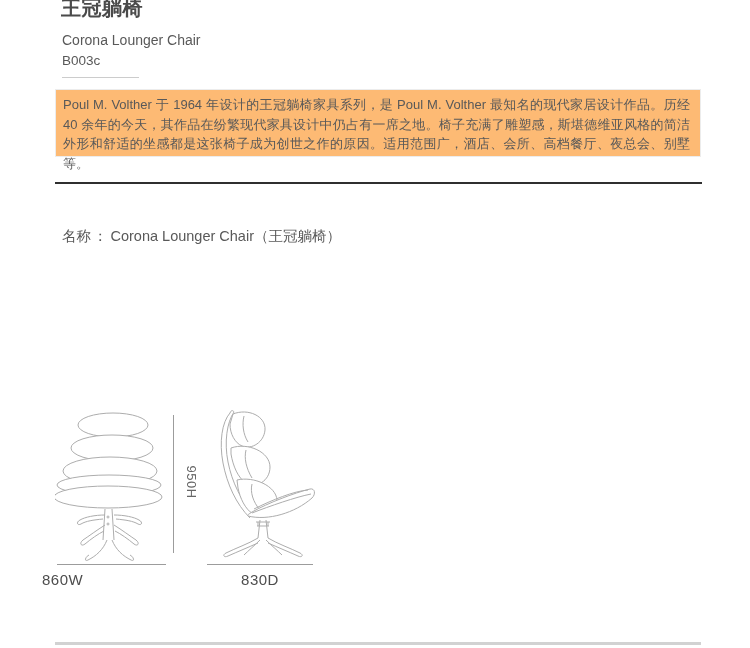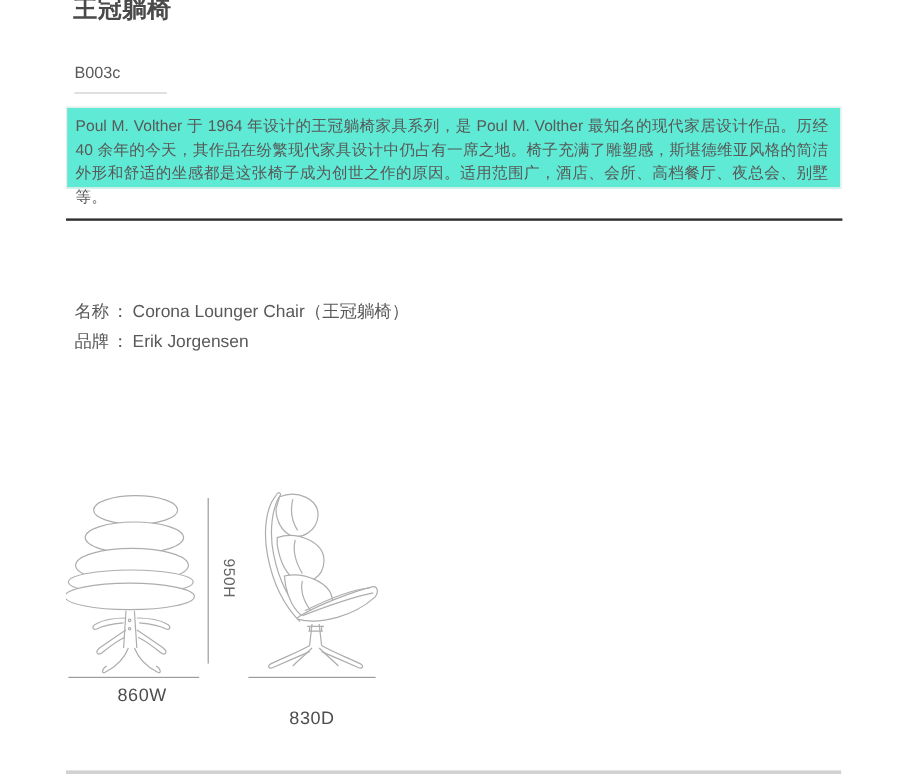--- a/index.html
+++ b/index.html
@@ -22,33 +22,33 @@
   .model-no {
     position:absolute; left:62px; top:52px;
     font-size:13.5px; line-height:18px; color:#595959;
   }
   .rule-short {
     position:absolute; left:62px; top:77px; width:77px; height:1px; background:#cccccc;
   }
   
   .desc-box {
     position:absolute; left:55px; top:89px; width:646px; height:68px;
-    border:1px solid #ececec; background:#5eead4;
+    border:1px solid #ececec; background:#fdba74;
     padding:5px 10px 6px 7px;
   }
   .desc-box p {
     font-size:13px; line-height:19.5px; color:#595959;
     text-align:justify;
   }
   .rule-dark {
     position:absolute; left:55px; top:182px; width:647px; height:2px; background:#2f2f2f;
   }
   
   .spec-list {
-    position:absolute; left:62px; top:248px; list-style:none;
+    position:absolute; left:62px; top:224px; list-style:none;
   }
   .spec-list li {
     font-size:14.5px; line-height:24.6px; color:#595959; white-space:nowrap;
   }
   .spec-colon { margin:0 3px 0 2px; }
   
   .drawing { position:absolute; }
   .drawing svg { display:block; }
   .dim-vline {
     position:absolute; left:173px; top:415px; width:1px; height:138px; background:#9c9c9c;
@@ -58,50 +58,50 @@
     line-height:16px; text-align:center; font-size:13px; color:#666;
     transform:rotate(90deg); letter-spacing:0.5px;
   }
   .dim-underline-w {
     position:absolute; left:57px; top:564px; width:109px; height:1px; background:#9c9c9c;
   }
   .dim-underline-d {
     position:absolute; left:207px; top:564px; width:106px; height:1px; background:#9c9c9c;
   }
   .dim-label-w {
-    position:absolute; left:64px; top:571px; width:109px; text-align:center;
+    position:absolute; left:42px; top:571px; width:109px; text-align:left;
     font-size:15px; color:#4d4d4d; letter-spacing:0.5px;
   }
   .dim-label-d {
     position:absolute; left:207px; top:571px; width:106px; text-align:center;
-    font-size:15px; color:#4d4d4d; letter-spacing:0.5px;margin-top:19px;
+    font-size:15px; color:#4d4d4d; letter-spacing:0.5px;
   }
   .rule-bottom {
     position:absolute; left:55px; top:642px; width:646px; height:3px; background:#d2d2d2;
   }
   .ln { stroke:#adadad; stroke-width:1; fill:none; }
   .shape { stroke:#adadad; stroke-width:1; fill:#ffffff; }
 </style>
 </head>
 <body>
 
 <div class="page">
 
   <div class="title-cn">王冠躺椅</div>
+  <div class="title-en">Corona Lounger Chair</div>
   <div class="model-no">B003c</div>
   <div class="rule-short"></div>
 
   <div class="desc-box">
     <p>Poul M. Volther 于 1964 年设计的王冠躺椅家具系列，是 Poul M. Volther 最知名的现代家居设计作品。历经 40 余年的今天，其作品在纷繁现代家具设计中仍占有一席之地。椅子充满了雕塑感，斯堪德维亚风格的简洁外形和舒适的坐感都是这张椅子成为创世之作的原因。适用范围广，酒店、会所、高档餐厅、夜总会、别墅等。</p>
   </div>
   <div class="rule-dark"></div>
 
   <ul class="spec-list">
     <li><span>名称</span><span class="spec-colon">：</span><span>Corona Lounger Chair（王冠躺椅）</span></li>
-    <li><span>品牌</span><span class="spec-colon">：</span><span>Erik Jorgensen</span></li>
   </ul>
 
   <div class="drawing" style="left:55px; top:410px;">
     <svg width="120" height="152" viewBox="0 0 120 152">
 
       <path class="ln" d="M44 24 V32 M47 24 V32 M70 24 V32 M73 24 V32"></path>
       <path class="ln" d="M42 48 V56 M45 48 V56 M70 48 V56 M73 48 V56"></path>
 
       <ellipse class="shape" cx="58" cy="15" rx="35" ry="12"></ellipse>
       <ellipse class="shape" cx="57" cy="38" rx="41" ry="13"></ellipse>

